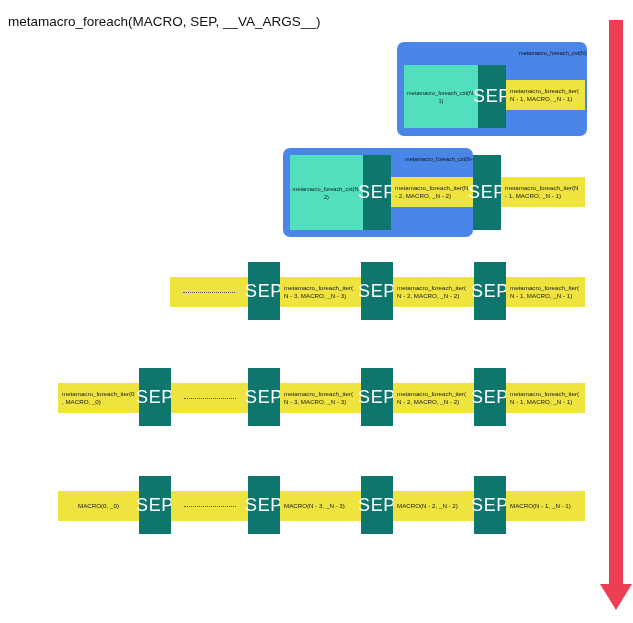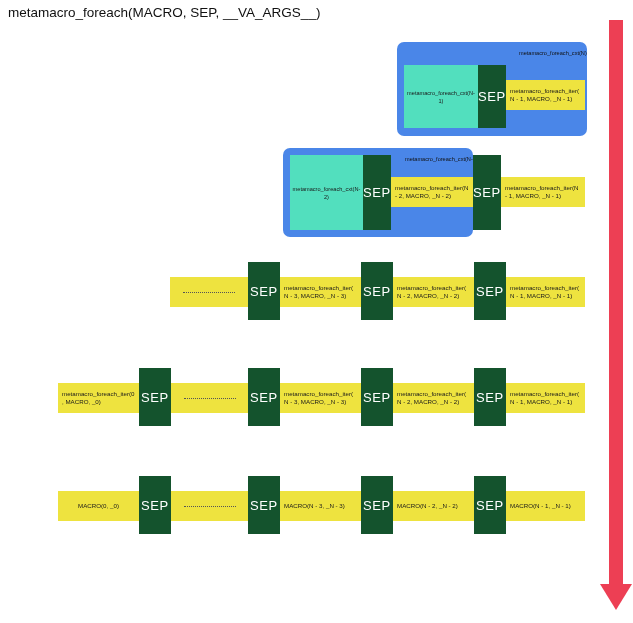--- a/index.html
+++ b/index.html
@@ -15,45 +15,45 @@
     position: relative;
     width: 633px;
     height: 623px;
     overflow: hidden;
     background: #ffffff;
   }
   
   #title {
     position: absolute;
     left: 8px;
-    top: 4px;
+    top: 13px;
     font-size: 13.5px;
     line-height: 18px;
     color: #111111;
     white-space: nowrap;
   }
   
   .box {
     position: absolute;
     box-sizing: border-box;
   }
   .blue-outer {
     background: #4a86e8;
     border-radius: 7px;
   }
   .teal {
     background: #52dfbe;
   }
   .sep {
-    background: #14532d;
+    background: #0f766e;
     color: #ffffff;
     display: flex;
     align-items: center;
     justify-content: center;
-    font-size: 13px;
+    font-size: 18px;
     letter-spacing: 0.6px;
   }
   .yellow {
     background: #eee33f;
     display: flex;
     align-items: center;
   }
   .ylabel {
     font-size: 6.2px;
     line-height: 8.4px;

